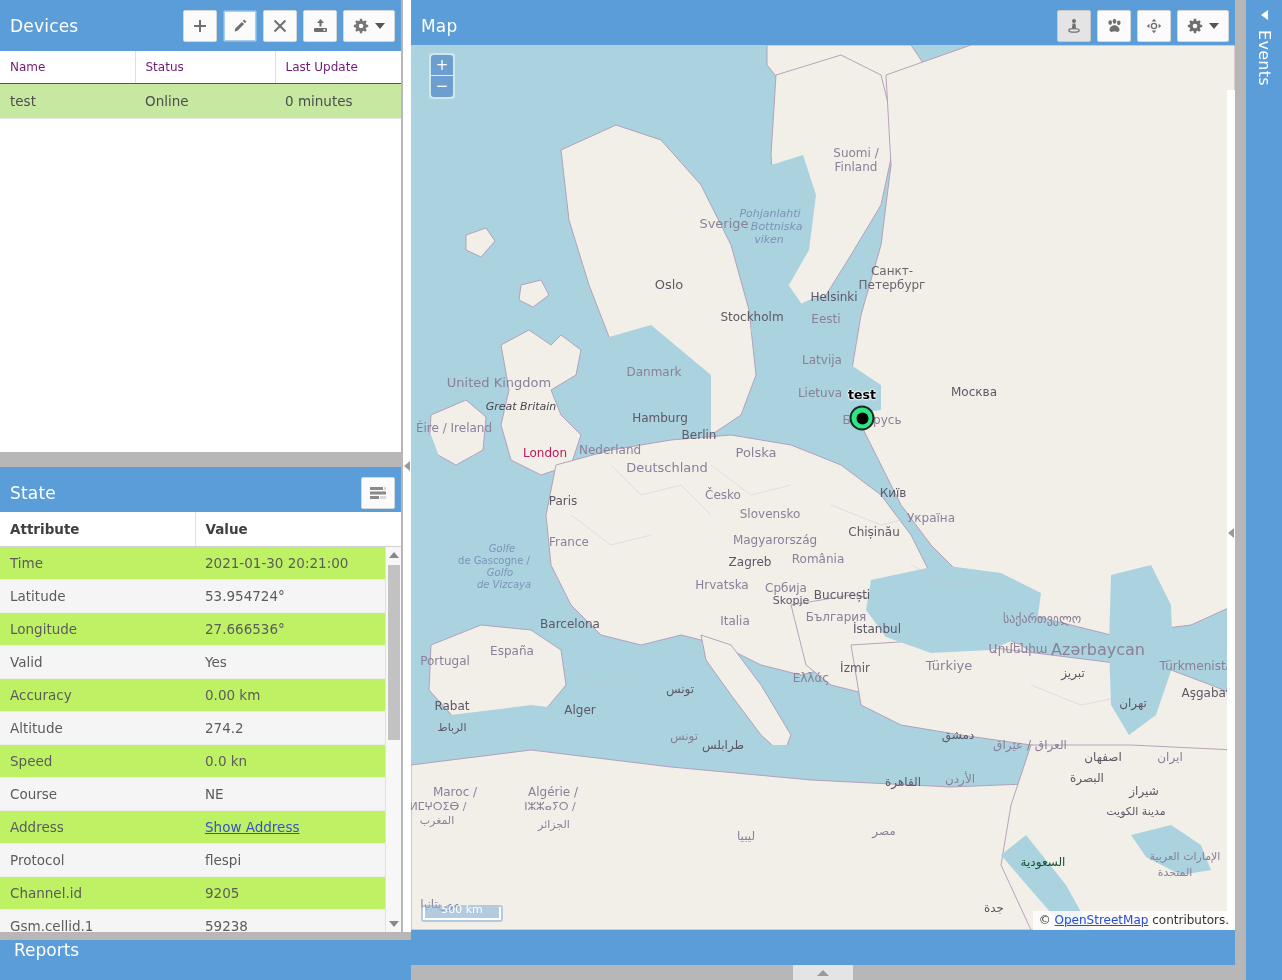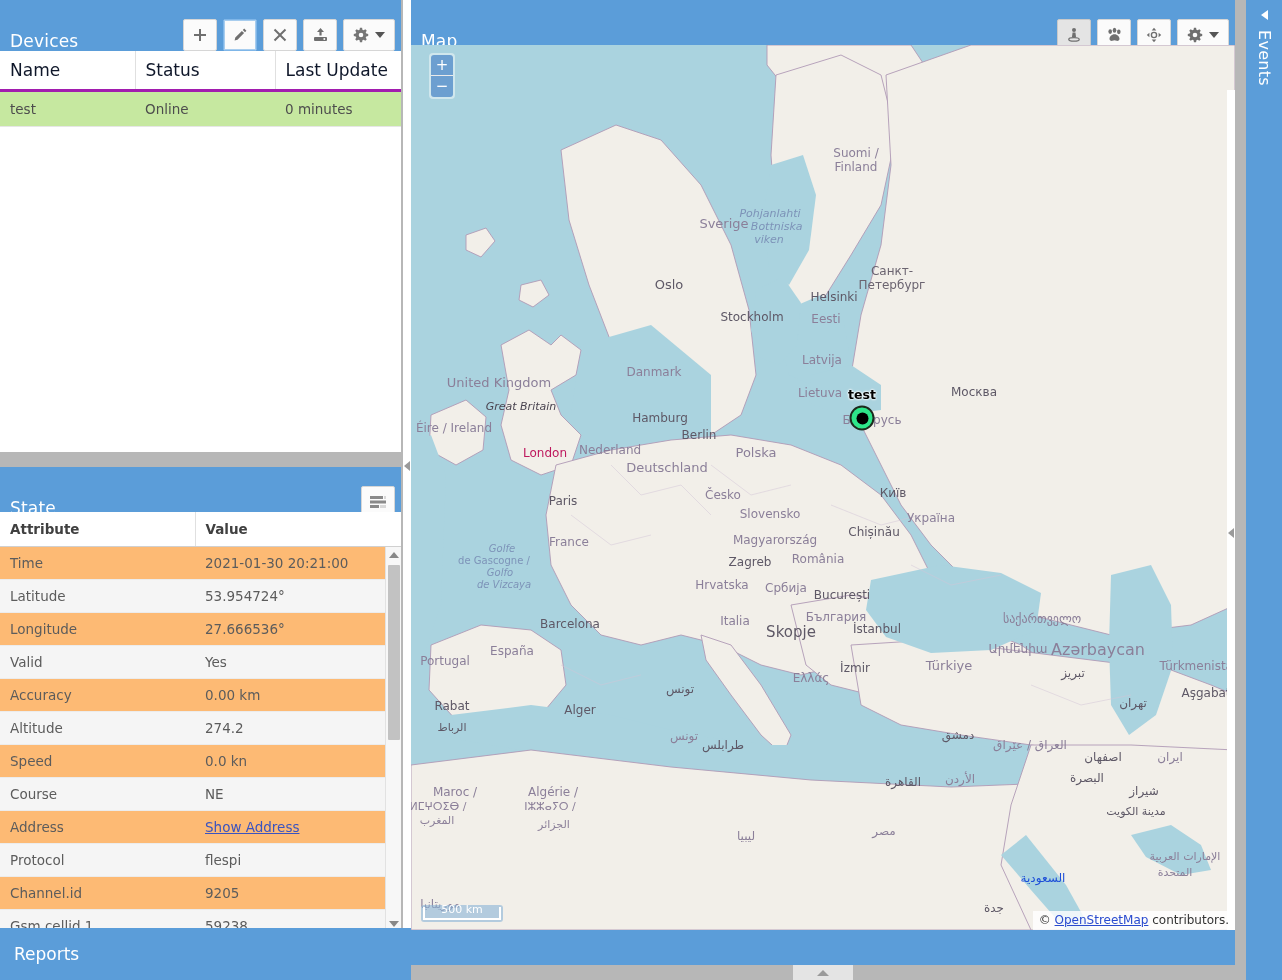--- a/index.html
+++ b/index.html
@@ -17,21 +17,21 @@
     width: 1282px; height: 980px;
     background: #b7b7b7;
   }
 
   
   .panel-header {
     height: 51px;
     background: #5b9bd5;
     background: #5b9dd9;
     display: flex;
-    align-items: flex-end;
+    align-items: center;
     padding: 0 6px 0 10px;
     position: relative;
   }
   .panel-title {
     color: #ffffff;
     font-size: 17px;
     font-weight: normal;
     letter-spacing: .2px;
     flex: 0 0 auto;
   }
@@ -73,42 +73,42 @@
     position: absolute; left: 0; top: 0;
     width: 402px; height: 452px;
     background: #ffffff;
     border-right: 1px solid #b7b7b7;
     overflow: hidden;
   }
   table.grid { width: 100%; border-collapse: collapse; table-layout: fixed; }
   table.grid th {
     text-align: left;
     font-weight: normal;
-    font-size: 17px;
-    color: #0f172a;
+    font-size: 12px;
+    color: #701a75;
     padding: 9px 8px 9px 10px;
     background: #ffffff;
-    border-bottom: 3px solid #a21caf;
+    border-bottom: 1px solid #a21caf;
     border-right: 1px solid #e0e0e0;
   }
   table.grid th:last-child { border-right: none; }
   table.grid td {
     padding: 9px 8px 9px 10px;
     font-size: 13.5px;
     color: #5c5c5c;
     border-bottom: 1px solid #e6e6e6;
     white-space: nowrap; overflow: hidden; text-overflow: ellipsis;
   }
   tr.row-selected td { background: #c6e8a0; color: #4d4d4d; }
 
   
   #state-panel {
     position: absolute; left: 0; top: 467px;
     width: 402px; height: 465px;
-    background: #fdba74;
+    background: #bef264;
     border-right: 1px solid #b7b7b7;
     overflow: hidden;
   }
   #state-body {
     position: absolute; top: 45px; left: 0; right: 0; bottom: 0;
     overflow: hidden;
   }
   #state-table-wrap { position: absolute; inset: 0; }
   table.state-grid { width: 100%; border-collapse: collapse; table-layout: fixed; }
   table.state-grid th {
@@ -295,23 +295,23 @@
   }
   #rail-gap {
     position: absolute; right: 36px; top: 0;
     width: 10px; height: 980px;
     background: #b7b7b7;
   }
 
   
   #reports-panel {
     position: absolute; left: 0; bottom: 0;
-    width: 411px; height: 52px;
+    width: 411px; height: 40px;
     background: #5b9dd9;
-    display: flex; align-items: center;
+    display: flex; 
     padding-left: 14px;
     cursor: pointer;
   }
   #reports-title { color: #fff; font-size: 17px; }
 </style>
 </head>
 <body>
 
 <div id="app">
 
@@ -633,21 +633,21 @@
           <div style="position: absolute; white-space: nowrap; transform: translate(-50%, -50%); left: 375px; top: 543px; font-size: 12px; color: rgb(139, 127, 153); font-style: normal;">Србија</div>
           <div style="position: absolute; white-space: nowrap; transform: translate(-50%, -50%); left: 431px; top: 550px; font-size: 12px; color: rgb(94, 88, 102); font-style: normal;">București</div>
           <div style="position: absolute; white-space: nowrap; transform: translate(-50%, -50%); left: 91px; top: 503px; font-size: 10px; color: rgb(125, 147, 184); font-style: italic;">Golfe</div>
           <div style="position: absolute; white-space: nowrap; transform: translate(-50%, -50%); left: 83px; top: 515px; font-size: 10px; color: rgb(125, 147, 184); ">de Gascogne /</div>
           <div style="position: absolute; white-space: nowrap; transform: translate(-50%, -50%); left: 89px; top: 527px; font-size: 10px; color: rgb(125, 147, 184); font-style: italic;">Golfo</div>
           <div style="position: absolute; white-space: nowrap; transform: translate(-50%, -50%); left: 93px; top: 539px; font-size: 10px; color: rgb(125, 147, 184); font-style: italic;">de Vizcaya</div>
           <div style="position: absolute; white-space: nowrap; transform: translate(-50%, -50%); left: 159px; top: 579px; font-size: 12px; color: rgb(94, 88, 102); font-style: normal;">Barcelona</div>
           <div style="position: absolute; white-space: nowrap; transform: translate(-50%, -50%); left: 324px; top: 576px; font-size: 12px; color: rgb(139, 127, 153); font-style: normal; text-align: center;">Italia</div>
           <div style="position: absolute; white-space: nowrap; transform: translate(-50%, -50%); left: 425px; top: 572px; font-size: 12px; color: rgb(139, 127, 153); font-style: normal;">България</div>
           <div style="position: absolute; white-space: nowrap; transform: translate(-50%, -50%); left: 631px; top: 574px; font-size: 12px; color: rgb(139, 127, 153); font-style: normal;">საქართველო</div>
-          <div style="position: absolute; white-space: nowrap; transform: translate(-50%, -50%); left: 380px; top: 587px; font-size: 15px; color: rgb(94, 88, 102); font-style: normal;">Skopje</div>
+          <div style="position: absolute; white-space: nowrap; transform: translate(-50%, -50%); left: 380px; top: 555px; font-size: 11px; color: rgb(94, 88, 102); font-style: normal;">Skopje</div>
           <div style="position: absolute; white-space: nowrap; transform: translate(-50%, -50%); left: 466px; top: 584px; font-size: 12px; color: rgb(94, 88, 102); font-style: normal;">İstanbul</div>
           <div style="position: absolute; white-space: nowrap; transform: translate(-50%, -50%); left: 101px; top: 606px; font-size: 12px; color: rgb(139, 127, 153); font-style: normal;">España</div>
           <div style="position: absolute; white-space: nowrap; transform: translate(-50%, -50%); left: 34px; top: 616px; font-size: 12px; color: rgb(139, 127, 153); font-style: normal;">Portugal</div>
           <div style="position: absolute; white-space: nowrap; transform: translate(-50%, -50%); left: 400px; top: 633px; font-size: 12px; color: rgb(139, 127, 153); font-style: normal;">Ελλάς</div>
           <div style="position: absolute; white-space: nowrap; transform: translate(-50%, -50%); left: 444px; top: 623px; font-size: 12px; color: rgb(94, 88, 102); font-style: normal;">İzmir</div>
           <div style="position: absolute; white-space: nowrap; transform: translate(-50%, -50%); left: 538px; top: 620px; font-size: 13px; color: rgb(139, 127, 153); font-style: normal;">Türkiye</div>
           <div style="position: absolute; white-space: nowrap; transform: translate(-50%, -50%); left: 607px; top: 604px; font-size: 12px; color: rgb(139, 127, 153); font-style: normal;">Արմենիա</div>
           <div style="position: absolute; white-space: nowrap; transform: translate(-50%, -50%); left: 687px; top: 604px; font-size: 16px; color: rgb(139, 127, 153); font-style: normal;">Azərbaycan</div>
           <div style="position: absolute; white-space: nowrap; transform: translate(-50%, -50%); left: 789px; top: 621px; font-size: 12px; color: rgb(139, 127, 153); font-style: normal;">Türkmenistan</div>
           <div style="position: absolute; white-space: nowrap; transform: translate(-50%, -50%); left: 662px; top: 628px; font-size: 12px; color: rgb(94, 88, 102); font-style: normal;">تبریز</div>
@@ -669,21 +669,21 @@
           <div style="position: absolute; white-space: nowrap; transform: translate(-50%, -50%); left: 32px; top: 747px; font-size: 12px; color: rgb(139, 127, 153); font-style: normal; margin-left: 12px;">Maroc /</div>
           <div style="position: absolute; white-space: nowrap; transform: translate(-50%, -50%); left: 27px; top: 761px; font-size: 11px; color: rgb(139, 127, 153); font-style: normal;">ⵍⵎⵖⵔⵉⴱ /</div>
           <div style="position: absolute; white-space: nowrap; transform: translate(-50%, -50%); left: 26px; top: 775px; font-size: 11px; color: rgb(139, 127, 153); font-style: normal;">المغرب</div>
           <div style="position: absolute; white-space: nowrap; transform: translate(-50%, -50%); left: 142px; top: 747px; font-size: 12px; color: rgb(139, 127, 153); font-style: normal;">Algérie /</div>
           <div style="position: absolute; white-space: nowrap; transform: translate(-50%, -50%); left: 139px; top: 761px; font-size: 11px; color: rgb(139, 127, 153); font-style: normal;">ⵏⵣⵣⴰⵢⵔ /</div>
           <div style="position: absolute; white-space: nowrap; transform: translate(-50%, -50%); left: 143px; top: 779px; font-size: 11px; color: rgb(139, 127, 153); font-style: normal;">الجزائر</div>
           <div style="position: absolute; white-space: nowrap; transform: translate(-50%, -50%); left: 492px; top: 737px; font-size: 12px; color: rgb(94, 88, 102); font-style: normal;">القاهرة</div>
           <div style="position: absolute; white-space: nowrap; transform: translate(-50%, -50%); left: 725px; top: 766px; font-size: 11px; color: rgb(94, 88, 102); font-style: normal;">مدينة الكويت</div>
           <div style="position: absolute; white-space: nowrap; transform: translate(-50%, -50%); left: 335px; top: 791px; font-size: 12px; color: rgb(139, 127, 153); font-style: normal;">ليبيا</div>
           <div style="position: absolute; white-space: nowrap; transform: translate(-50%, -50%); left: 473px; top: 786px; font-size: 12px; color: rgb(139, 127, 153); font-style: normal;">مصر</div>
-          <div style="position: absolute; white-space: nowrap; transform: translate(-50%, -50%); left: 632px; top: 817px; font-size: 12px; color: #1d4ed8; font-style: normal; margin-top: 16px;">السعودية</div>
+          <div style="position: absolute; white-space: nowrap; transform: translate(-50%, -50%); left: 632px; top: 817px; font-size: 12px; color: #14532d; font-style: normal;">السعودية</div>
           <div style="position: absolute; white-space: nowrap; transform: translate(-50%, -50%); left: 774px; top: 811px; font-size: 11px; color: rgb(139, 127, 153); font-style: normal;">الإمارات العربية</div>
           <div style="position: absolute; white-space: nowrap; transform: translate(-50%, -50%); left: 764px; top: 827px; font-size: 11px; color: rgb(139, 127, 153); font-style: normal;">المتحدة</div>
           <div style="position: absolute; white-space: nowrap; transform: translate(-50%, -50%); left: 29px; top: 859px; font-size: 12px; color: rgb(139, 127, 153); font-style: normal;">موريتانيا</div>
           <div style="position: absolute; white-space: nowrap; transform: translate(-50%, -50%); left: 583px; top: 863px; font-size: 12px; color: rgb(94, 88, 102); font-style: normal;">جدة</div>
         </div>
 
       <div id="marker-label" style="left: 451px; top: 357px;">test</div>
       <div id="marker" style="left: 451px; top: 373px;">
         <div class="marker-dot">
             <i></i>

